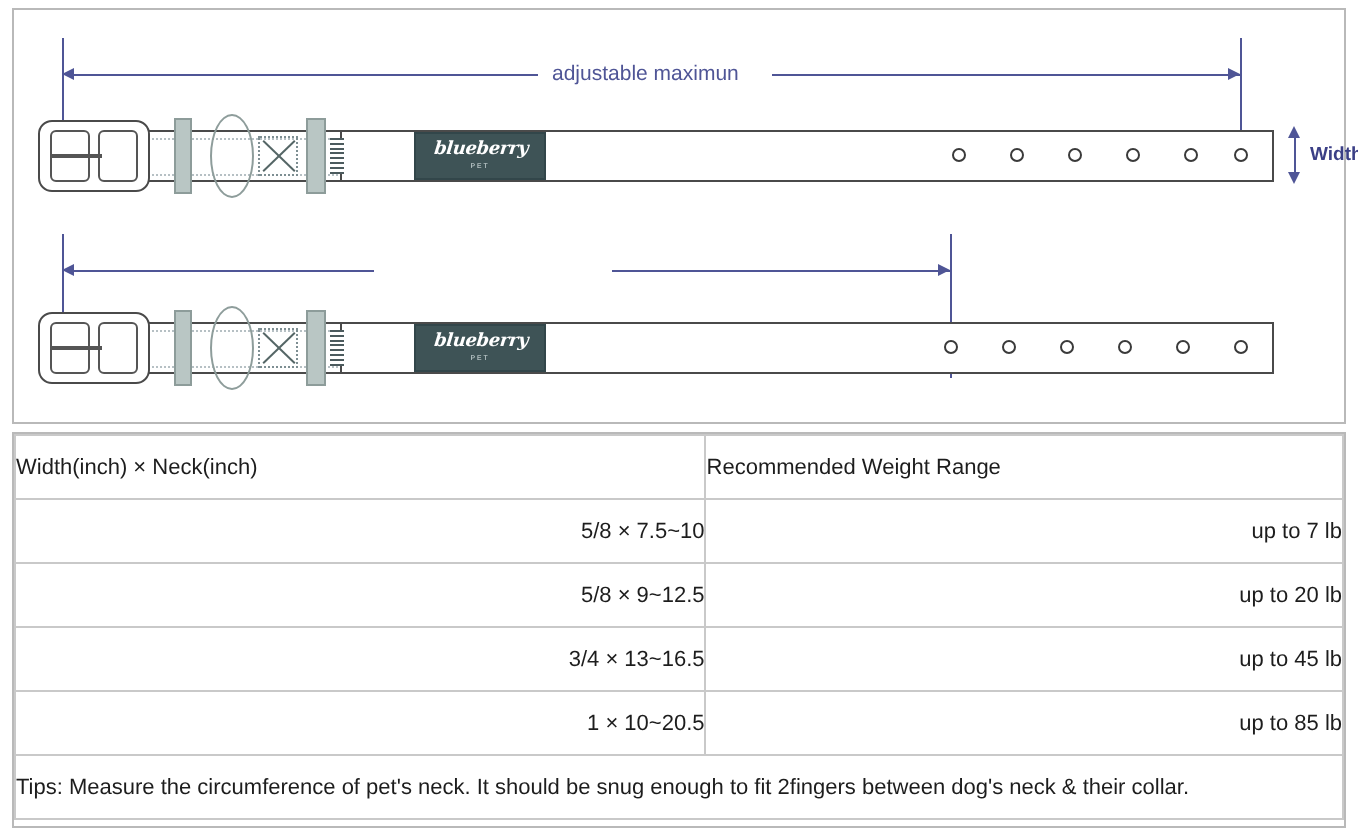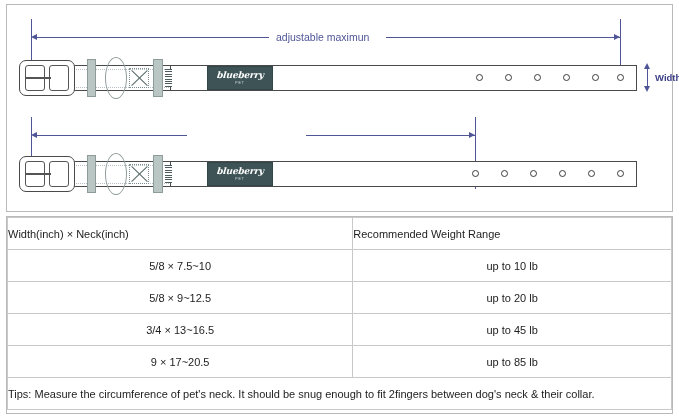--- a/index.html
+++ b/index.html
@@ -237,21 +237,21 @@
   td.caption-cell {
     border-left: none;
     border-top: none;
     border-right: none;
     padding-left: 10px;
     text-align: left;
     font-size: 11.5px;
     height: 28px;
   }
   td.hdr { text-align: left; height: 38px; font-size: 11.5px; }
-  td.val { text-align: center; }
+  td.val { text-align: right; }
   td.tips-cell {
     border-left: none;
     border-right: none;
     border-bottom: none;
     padding-left: 8px;
     text-align: left;
     font-size: 10.5px;
     height: 30px;
     color: #1d1d1d;
   }
@@ -364,32 +364,32 @@
         <col class="col-left">
           <col class="col-right">
       </colgroup>
       <tbody>
         <tr>
           <td class="hdr">Width(inch)  ×  Neck(inch)</td>
           <td class="hdr">Recommended Weight Range</td>
         </tr>
         <tr>
           <td class="val">5/8 × 7.5~10</td>
-          <td class="val">up to 10 lb</td>
+          <td class="val">up to 7 lb</td>
         </tr>
         <tr>
           <td class="val">5/8 × 9~12.5</td>
           <td class="val">up to 20 lb</td>
         </tr>
         <tr>
           <td class="val">3/4 × 13~16.5</td>
           <td class="val">up to 45 lb</td>
         </tr>
         <tr>
-          <td class="val">9 × 17~20.5</td>
+          <td class="val">1 × 10~20.5</td>
           <td class="val">up to 85 lb</td>
         </tr>
         <tr>
           <td class="tips-cell" colspan="2">Tips: Measure the circumference of pet's neck. It should be snug enough to fit 2fingers between dog's neck &amp; their collar.</td>
         </tr>
       </tbody>
     </table>
   </div>
 
 </div>

